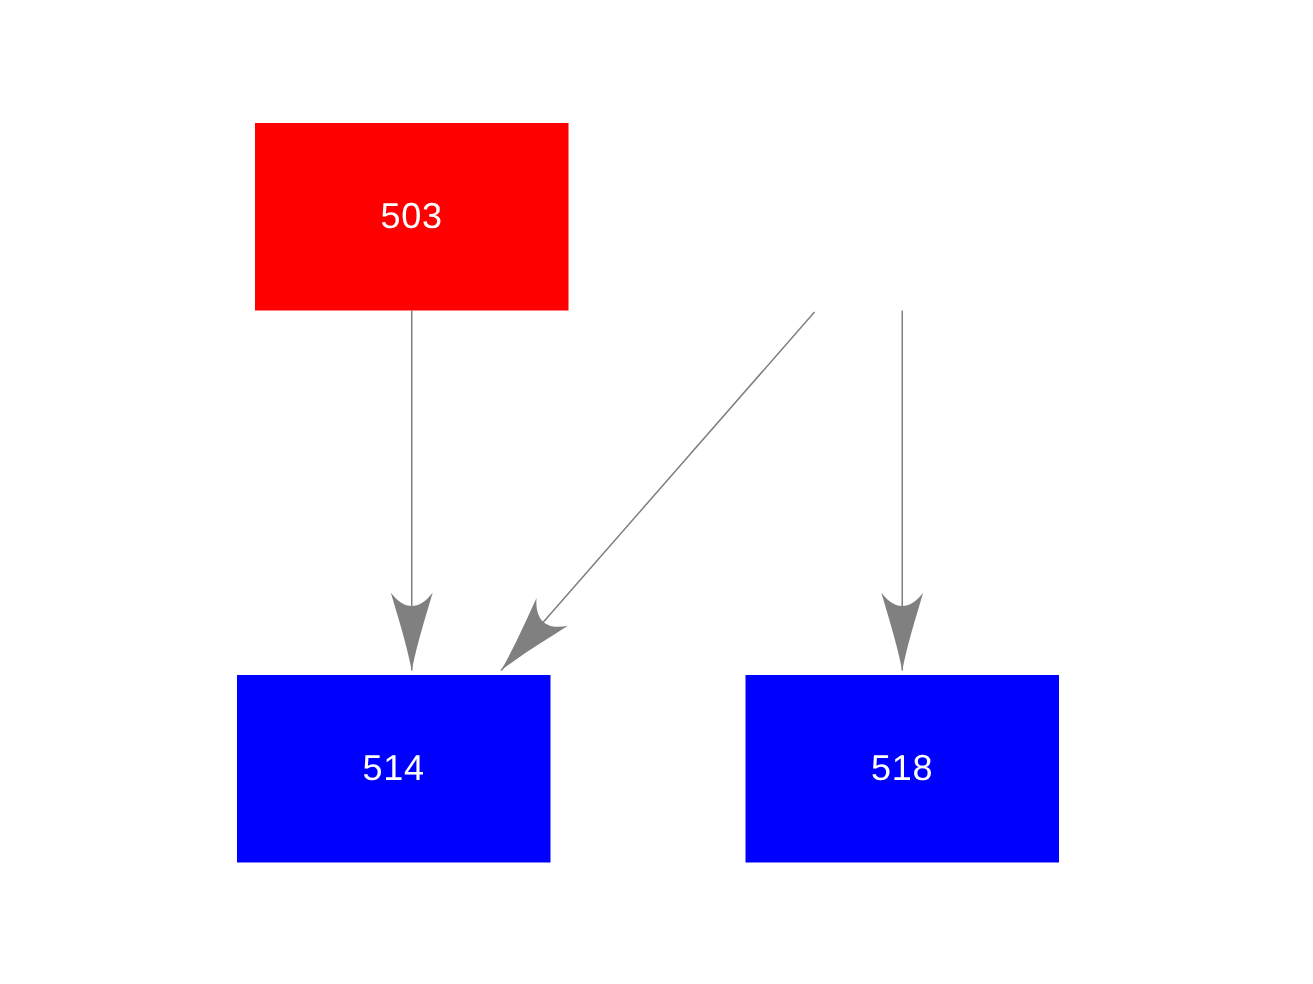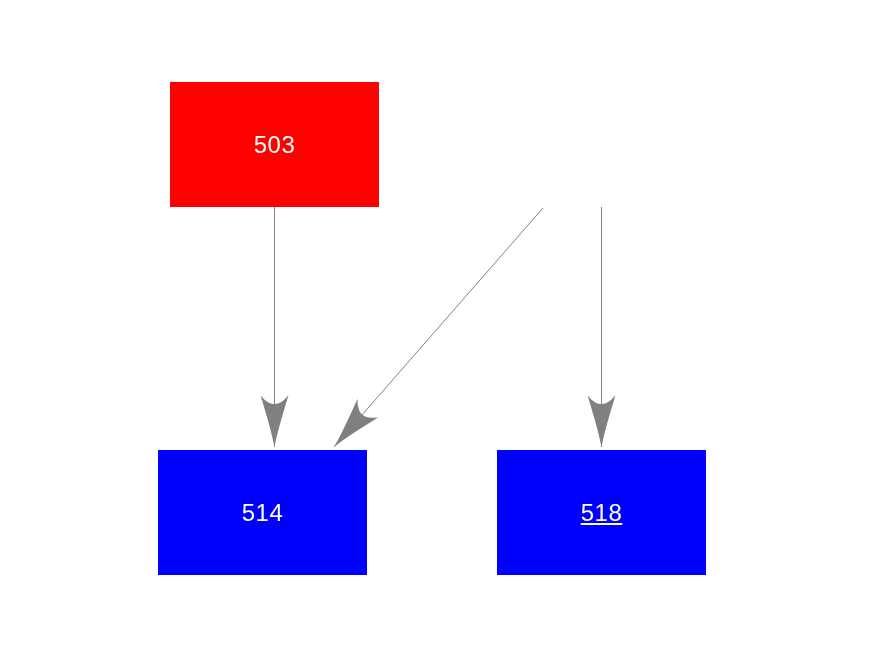--- a/index.html
+++ b/index.html
@@ -54,15 +54,15 @@
       </g>
   </svg>
 
 <div class="node" style="left: 170px; top: 82px; width: 209px; height: 125px; background: rgb(255, 0, 0);">
       <span class="node-label" style="color: rgb(255, 255, 255);">503</span>
     </div>
     <div class="node" style="left: 158px; top: 450px; width: 209px; height: 125px; background: rgb(0, 0, 255);">
       <span class="node-label" style="color: rgb(255, 255, 255);">514</span>
     </div>
     <div class="node" style="left: 497px; top: 450px; width: 209px; height: 125px; background: rgb(0, 0, 255);">
-      <span class="node-label" style="color: rgb(255, 255, 255); text-decoration: underline;">518</span>
+      <span class="node-label" style="color: rgb(255, 255, 255);">518</span>
     </div>
   </div>
 
 </body></html>

